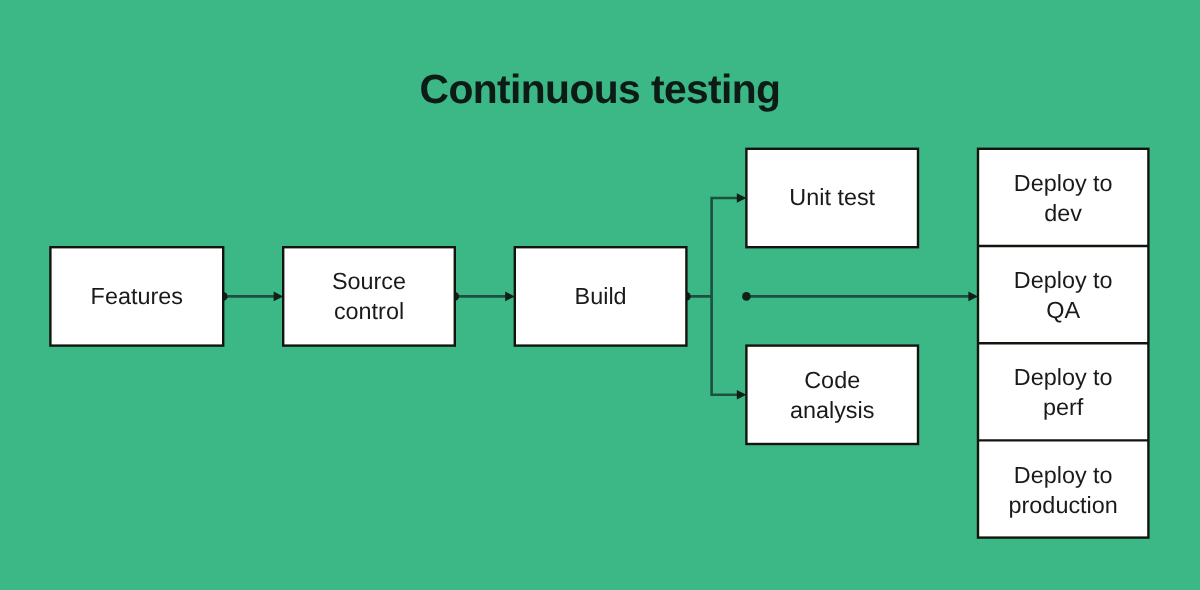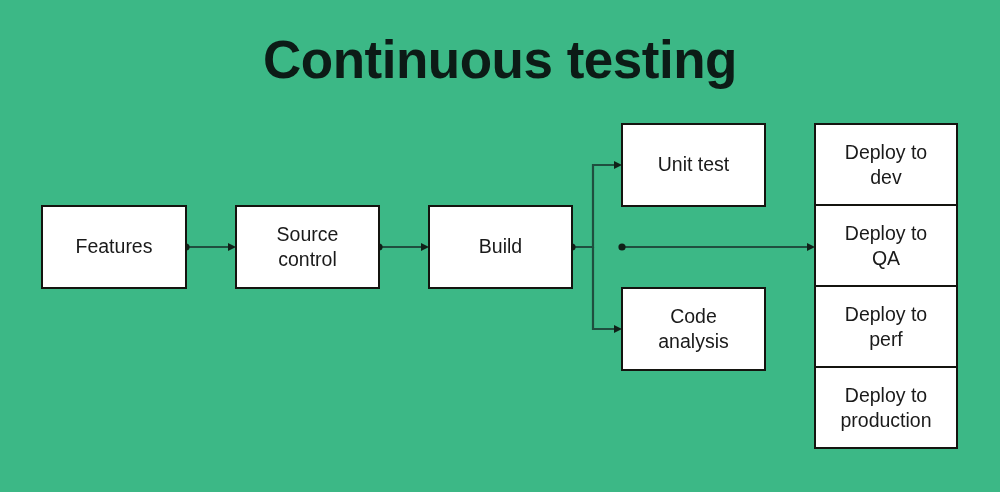--- a/index.html
+++ b/index.html
@@ -17,23 +17,23 @@
     width: 1000px;
     height: 492px;
     background: #3cb886;
   }
   #diagram-title {
     position: absolute;
     left: 0;
     top: 0;
     width: 1000px;
     text-align: center;
-    padding-top: 28px;
+    padding-top: 55px;
     font-family: "Liberation Sans", sans-serif;
-    font-size: 53px;
+    font-size: 34px;
     font-weight: bold;
     letter-spacing: -0.5px;
     color: #0c1b16;
     line-height: 1.2;
   }
   #flow-svg {
     position: absolute;
     left: 0;
     top: 0;
   }

